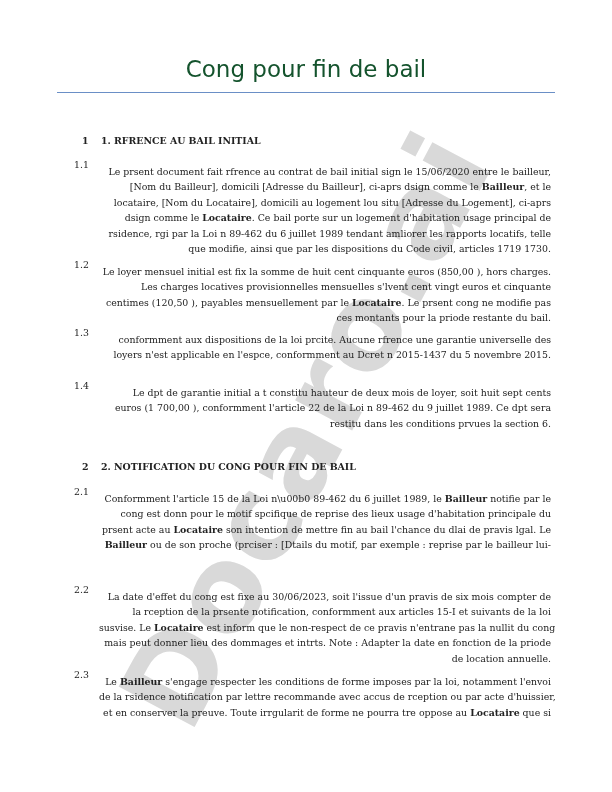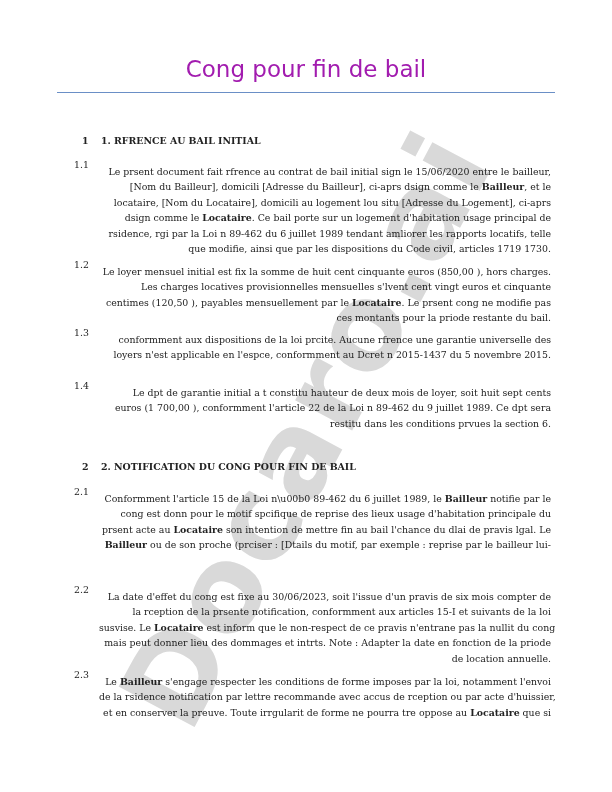--- a/index.html
+++ b/index.html
@@ -38,21 +38,21 @@
       user-select: none;
     }
     .title {
       position: absolute;
       left: 0;
       top: 56px;
       width: 612px;
       text-align: center;
       font-family: "DejaVu Sans", sans-serif;
       font-size: 23px;
-      color: #a21caf;
+      color: #14532d;
       z-index: 1;
     }
     .title-rule {
       position: absolute;
       left: 57px;
       top: 92px;
       width: 498px;
       height: 0;
       border-top: 1.5px solid #6a8fc6;
       z-index: 1;

